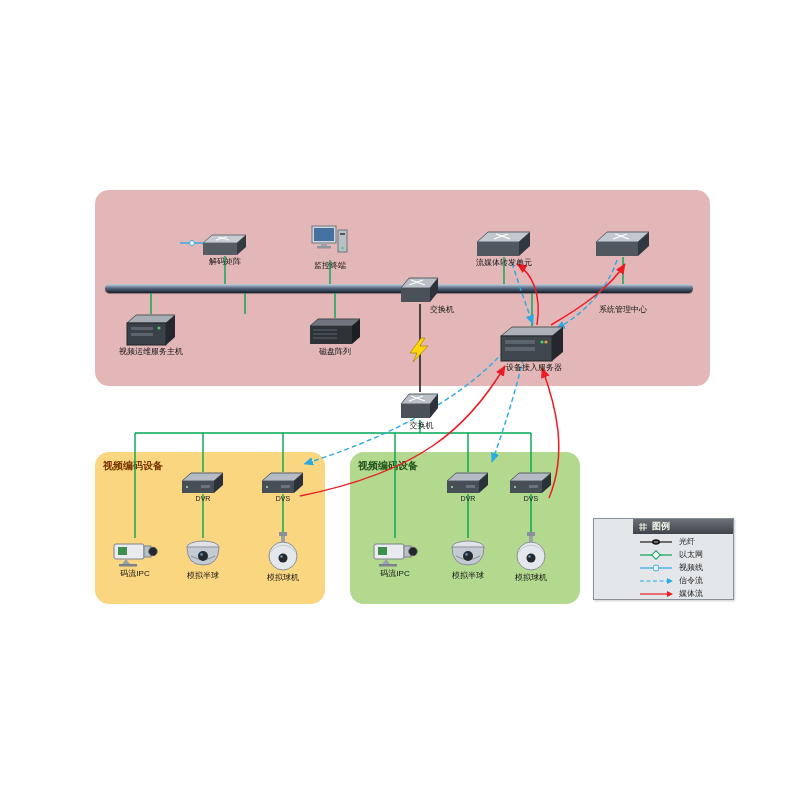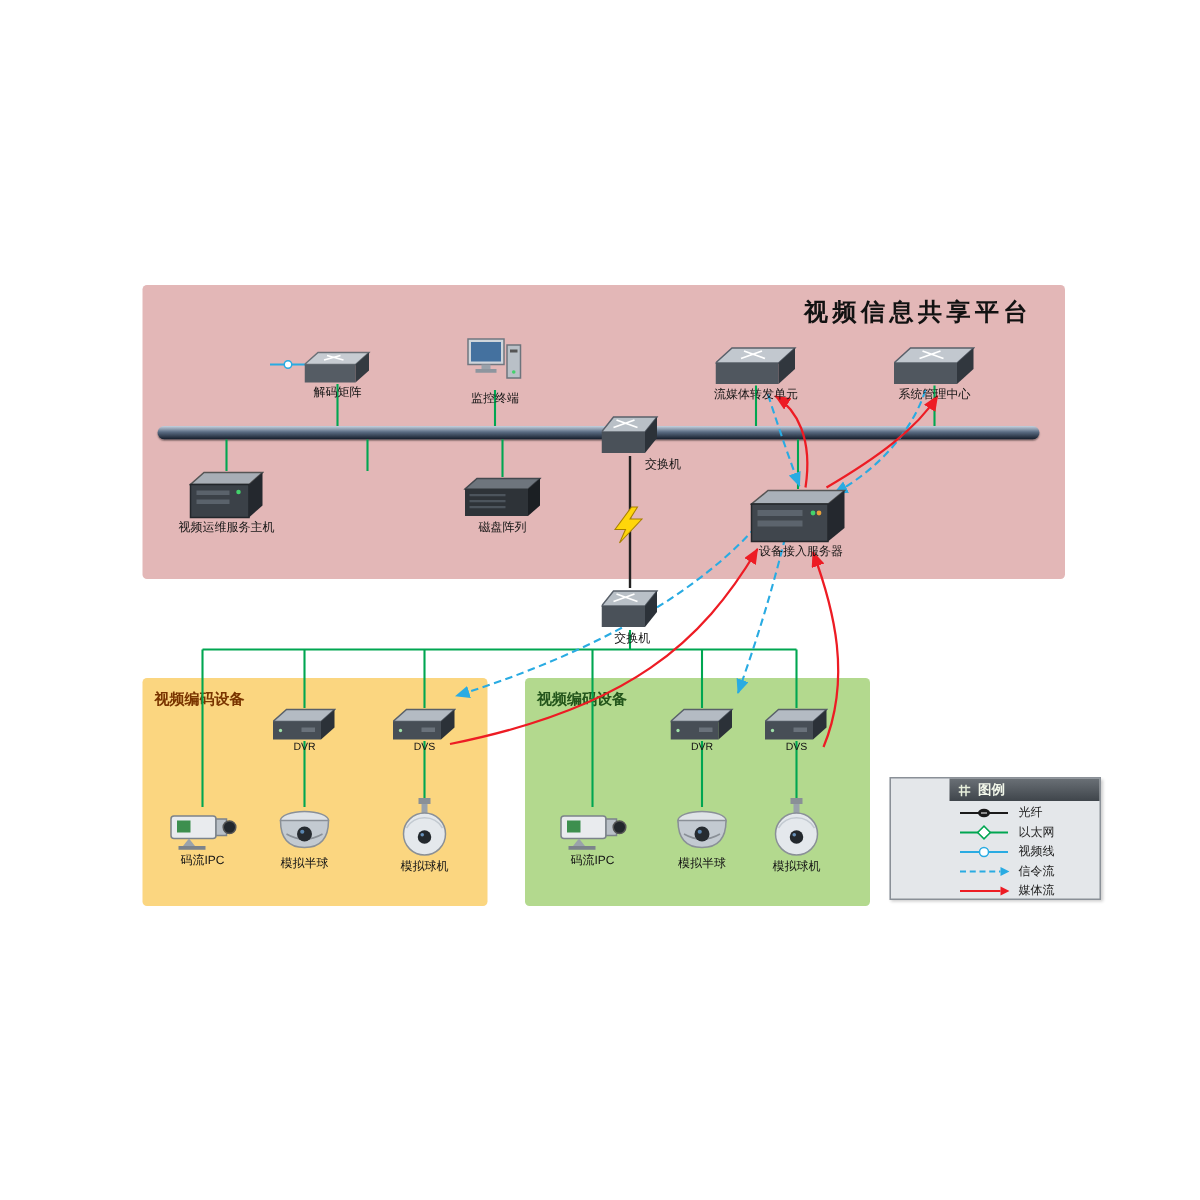--- a/index.html
+++ b/index.html
@@ -1,38 +1,38 @@
 <!DOCTYPE html>
 <html><head>
 <meta charset="utf-8">
 <style>
   html,body{margin:0;padding:0;background:#fff;}
   .stage{position:relative;width:800px;height:800px;background:#ffffff;overflow:hidden;
          font-family:"Liberation Sans",sans-serif;}
-  .area{position:absolute;border-radius:3px;z-index:0;}
+  .area{position:absolute;border-radius:14px;z-index:0;}
   #area-platform{left:95px;top:190px;width:615px;height:196px;background:#e3b7b7;}
   #area-left{left:95px;top:452px;width:230px;height:152px;background:#fbd680;}
   #area-right{left:350px;top:452px;width:230px;height:152px;background:#b3d98e;}
   .area-label{position:absolute;left:8px;top:7px;font-size:10px;font-weight:bold;}
   #area-left .area-label{color:#7a3500;}
   #area-right .area-label{color:#24561c;}
   .title{position:absolute;left:536px;top:198px;font-size:16px;font-weight:bold;color:#121212;
          letter-spacing:3px;z-index:4;}
   .bus{position:absolute;left:105px;top:284px;width:588px;height:9px;border-radius:5px;z-index:1;
        background:linear-gradient(#c6d2df,#5a6b82 45%,#141c29);box-shadow:0 1px 1px rgba(0,0,0,.35);}
   svg.edges{position:absolute;left:0;top:0;z-index:2;}
   .node{position:absolute;display:flex;flex-direction:column;align-items:center;z-index:3;}
   .node.row{flex-direction:column;align-items:center;}
   .lbl{font-size:8px;line-height:1.2;color:#151515;margin-top:1px;white-space:nowrap;text-align:center;}
   .lbl.tiny{font-size:7px;}
   #n-tvwall{left:122px;top:208px;width:64px;}
   #n-decoder{left:197px;top:234px;width:56px;}
   #n-terminal{left:302px;top:224px;width:56px;}
   #n-stream{left:462px;top:231px;width:84px;}
-  #n-sys{left:585px;top:231px;width:76px;}
+  #n-sys{left:585px;top:231px;width:76px;gap:47px;}
   #n-sw1{left:401px;top:276px;width:38px;}
   #n-sw1 .lbl{transform:translateX(22px);}
   #n-ops{left:116px;top:314px;width:70px;}
   #n-storage{left:210px;top:314px;width:70px;}
   #n-disk{left:305px;top:318px;width:60px;}
   #n-access{left:500px;top:326px;}
   #n-access .lbl{margin-left:4px;}
   #n-sw2{left:401px;top:392px;}
   #n-sw2 .lbl{margin-left:3px;}
   #n-dvr-l{left:181px;top:472px;width:44px;}
@@ -149,21 +149,20 @@
   </svg>
 
   <div class="area" id="area-platform"></div>
   <div class="area" id="area-left">
     <div class="area-label">视频编码设备</div>
   </div>
   <div class="area" id="area-right">
     <div class="area-label">视频编码设备</div>
   </div>
 
-  <div class="title">视频信息共享平台</div>
 
   <div class="bus"></div>
 
   <svg class="edges" width="800" height="800">
     <defs>
       <marker id="arr-red" markerWidth="9" markerHeight="8" refX="6.5" refY="3" orient="auto">
         <path d="M0,0 L7,3 L0,6 Z" fill="#ed1c24"></path>
       </marker>
       <marker id="arr-blue" markerWidth="9" markerHeight="8" refX="6.5" refY="3" orient="auto">
         <path d="M0,0 L7,3 L0,6 Z" fill="#29abe2"></path>

